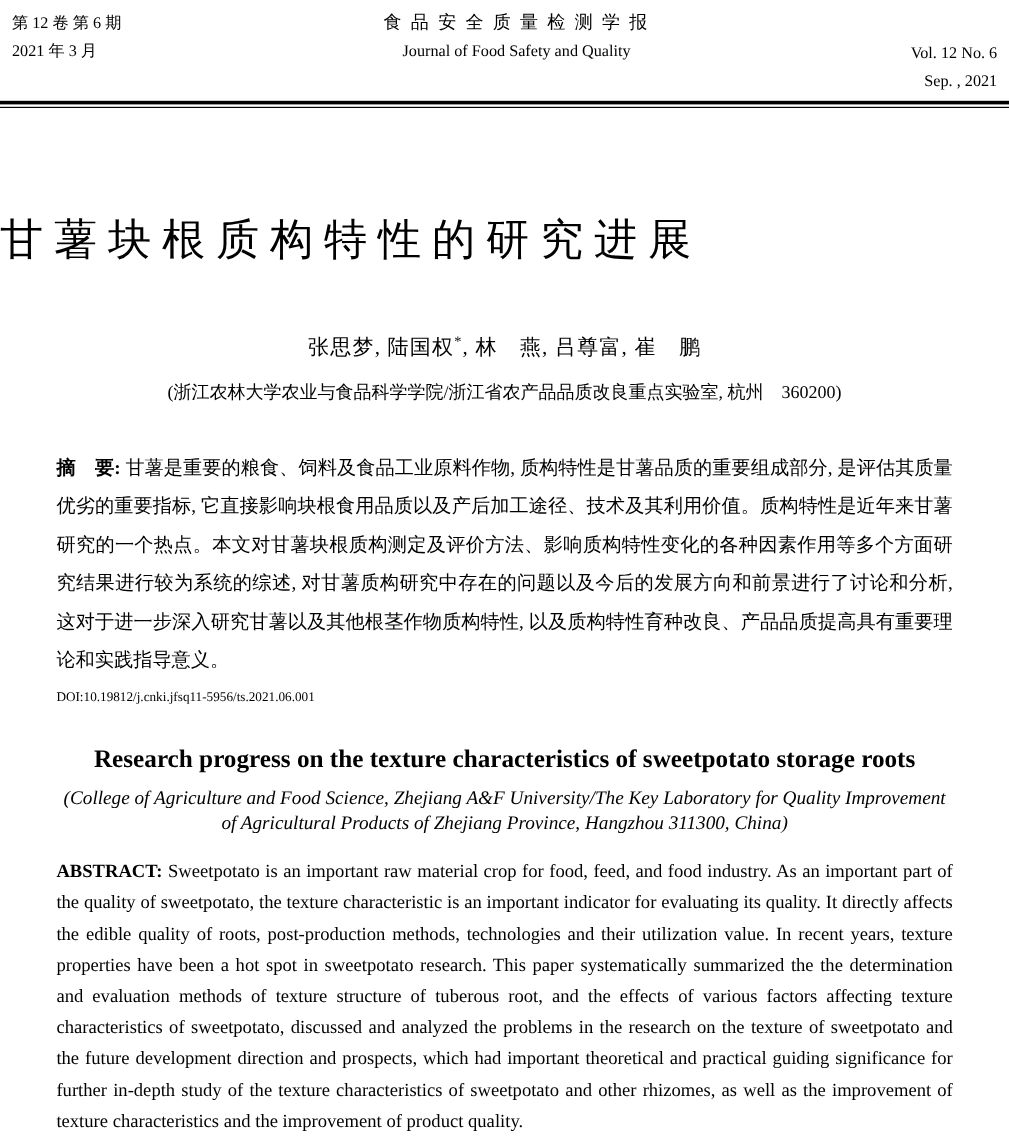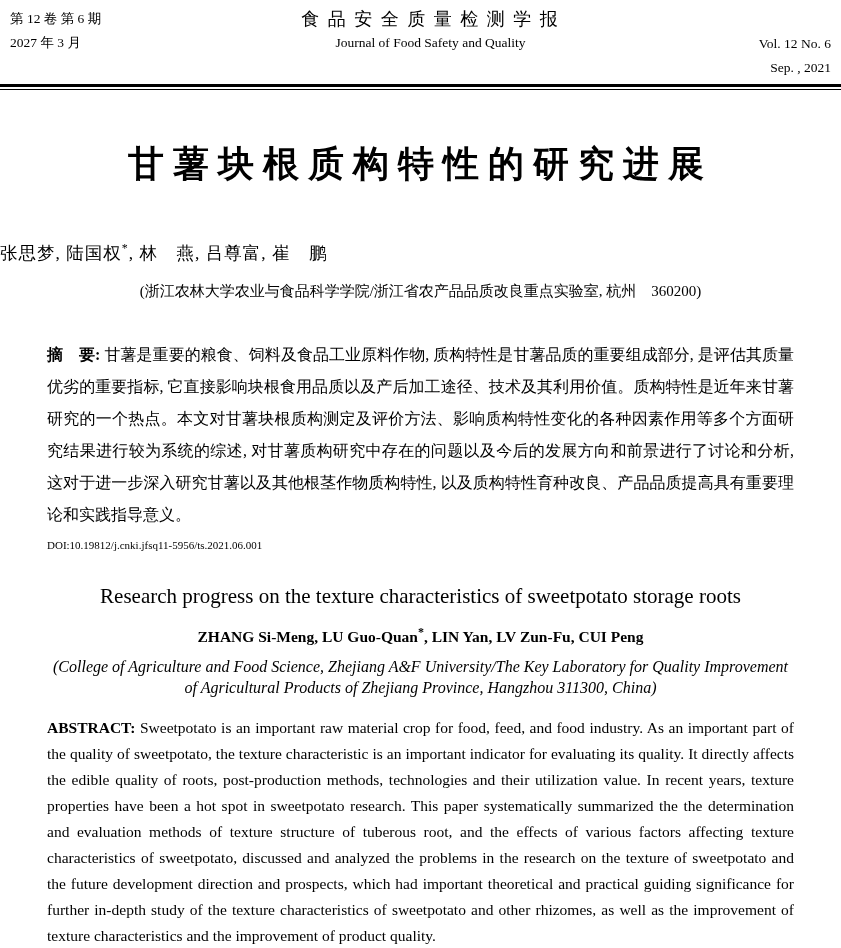--- a/index.html
+++ b/index.html
@@ -22,40 +22,40 @@
     display: flex;
     justify-content: space-between;
     align-items: flex-start;
     padding: 7px 10px 0 10px;
     font-size: 13.5px;
   }
   .jh-col { line-height: 24px; white-space: nowrap; }
   .jh-left  { text-align: left;  min-width: 160px; }
   .jh-center{ text-align: center; flex: 1; }
   .jh-right { text-align: right; min-width: 140px; margin-top: 25px; }
-  .jh-center .cn-journal { font-size: 18px; letter-spacing: 2px; }
+  .jh-center .cn-journal { font-size: 15px; letter-spacing: 2px; }
   
   .header-rule {
     margin-top: 4px;
     height: 2px;
     border-top: 3px solid #000;
     border-bottom: 1.5px solid #000;
   }
   
   .title-cn {
-    margin-top: 50px;
-    text-align: center;
+    margin-top: 86px;
+    text-align: left;
     font-size: 36px;
     letter-spacing: 9px;
-    font-weight: 700;
+    font-weight: 400;
     white-space: nowrap;
   }
   .authors-cn {
     margin-top: 52px;
-    text-align: left;
+    text-align: center;
     font-size: 17.5px;
     letter-spacing: 1px;
   }
   .authors-cn sup, .authors-en sup { font-size: 12px; }
   .affiliation-cn {
     margin-top: 17px;
     text-align: center;
     font-size: 15px;
   }
   .body-col {
@@ -75,21 +75,21 @@
   }
   .doi-line {
     font-size: 11px;
     line-height: 29px;
   }
   
   .title-en {
     margin-top: 24px;
     text-align: center;
     font-size: 21px;
-    font-weight: normal;
+    font-weight: bold;
   }
   .authors-en {
     margin-top: 16px;
     text-align: center;
     font-size: 15.5px;
     font-weight: bold;
   }
   .affiliation-en {
     margin: 10px auto 0 auto;
     width: 742px;
@@ -107,21 +107,21 @@
   p { margin: 0; }
 </style>
 </head>
 <body>
 
 <div class="page">
 
   <div class="journal-header">
     <div class="jh-col jh-left">
       <div>第 12 卷 第 6 期</div>
-      <div>2027 年 3 月</div>
+      <div>2021 年 3 月</div>
     </div>
     <div class="jh-col jh-center">
       <div class="cn-journal">食 品 安 全 质 量 检 测 学 报</div>
       <div>Journal of Food Safety and Quality</div>
     </div>
     <div class="jh-col jh-right">
       <div>Vol. 12 No. 6</div>
       <div>Sep. , 2021</div>
     </div>
   </div>
@@ -135,20 +135,19 @@
 
   <div class="body-col">
 
     <p class="abstract-cn"><span class="label-bold">摘　要: </span><span>甘薯是重要的粮食、饲料及食品工业原料作物, 质构特性是甘薯品质的重要组成部分, 是评估其质量优劣的重要指标, 它直接影响块根食用品质以及产后加工途径、技术及其利用价值。质构特性是近年来甘薯研究的一个热点。本文对甘薯块根质构测定及评价方法、影响质构特性变化的各种因素作用等多个方面研究结果进行较为系统的综述, 对甘薯质构研究中存在的问题以及今后的发展方向和前景进行了讨论和分析, 这对于进一步深入研究甘薯以及其他根茎作物质构特性, 以及质构特性育种改良、产品品质提高具有重要理论和实践指导意义。</span></p>
 
 
     <p class="doi-line">DOI:10.19812/j.cnki.jfsq11-5956/ts.2021.06.001</p>
 
     <div class="title-en">Research progress on the texture characteristics of sweetpotato storage roots</div>
 
-    <div class="authors-en"><span>ZHANG Si-Meng, LU Guo-Quan</span><sup>*</sup><span>, LIN Yan, LV Zun-Fu, CUI Peng</span></div>
 
     <div class="affiliation-en">(College of Agriculture and Food Science, Zhejiang A&amp;F University/The Key Laboratory for Quality Improvement of Agricultural Products of Zhejiang Province, Hangzhou 311300, China)</div>
 
     <p class="abstract-en"><span class="label-bold">ABSTRACT: </span><span>Sweetpotato is an important raw material crop for food, feed, and food industry. As an important part of the quality of sweetpotato, the texture characteristic is an important indicator for evaluating its quality. It directly affects the edible quality of roots, post-production methods, technologies and their utilization value. In recent years, texture properties have been a hot spot in sweetpotato research. This paper systematically summarized the the determination and evaluation methods of texture structure of tuberous root, and the effects of various factors affecting texture characteristics of sweetpotato, discussed and analyzed the problems in the research on the texture of sweetpotato and the future development direction and prospects, which had important theoretical and practical guiding significance for further in-depth study of the texture characteristics of sweetpotato and other rhizomes, as well as the improvement of texture characteristics and the improvement of product quality.</span></p>
 
   </div>
 </div>
 
 </body></html>

